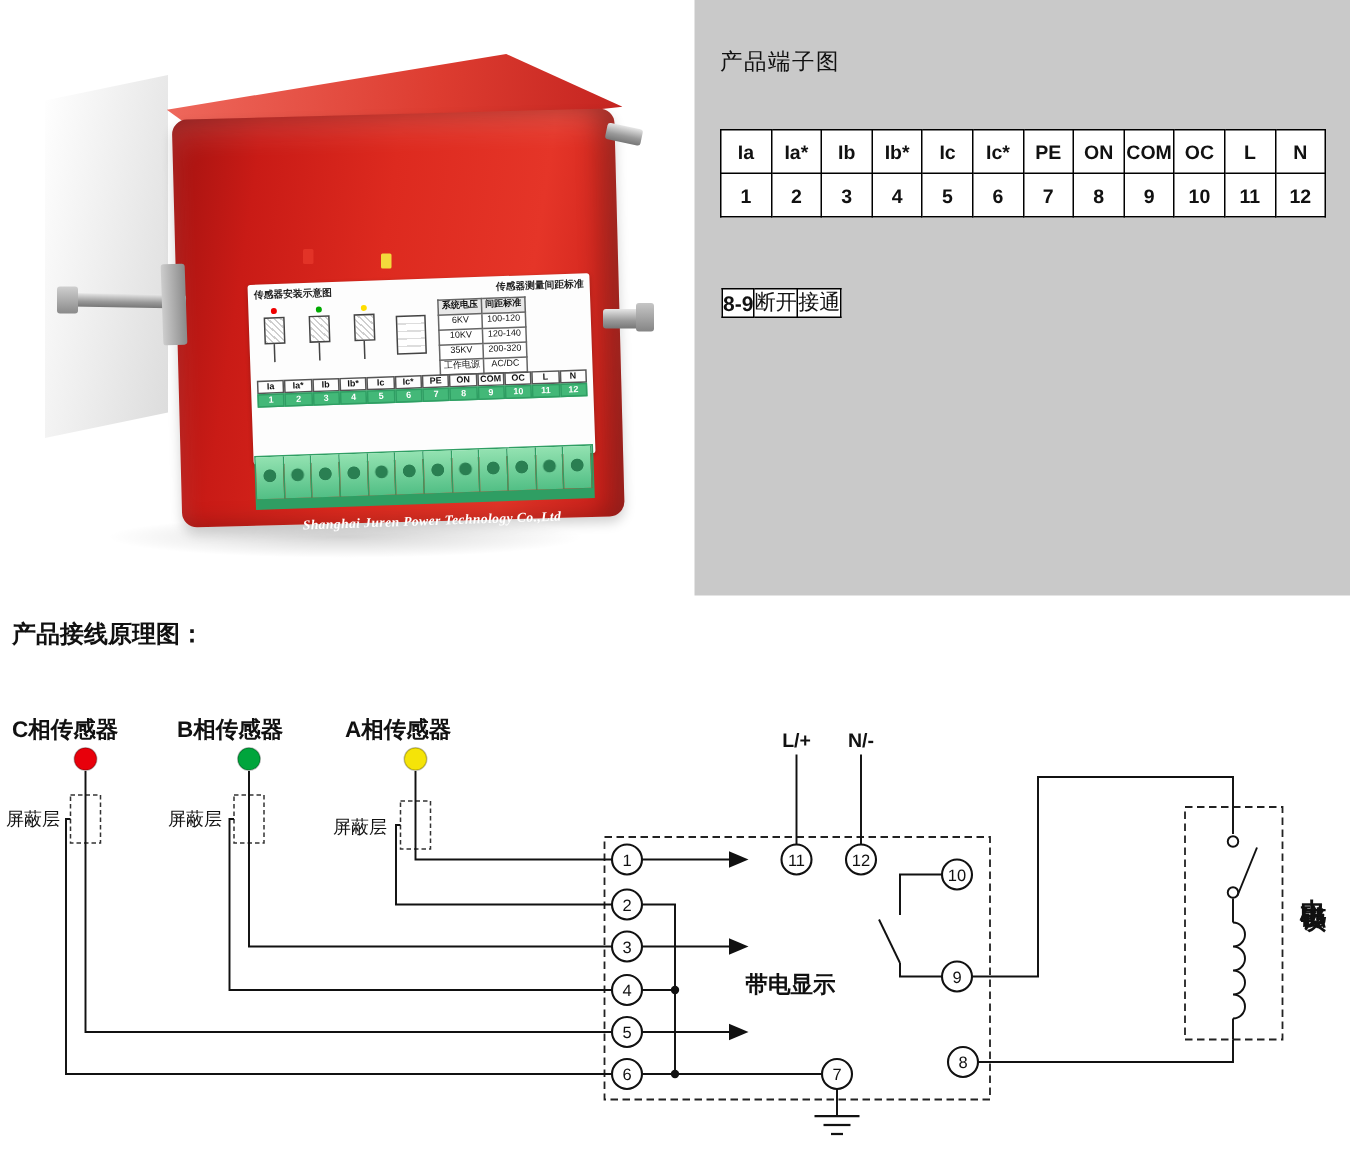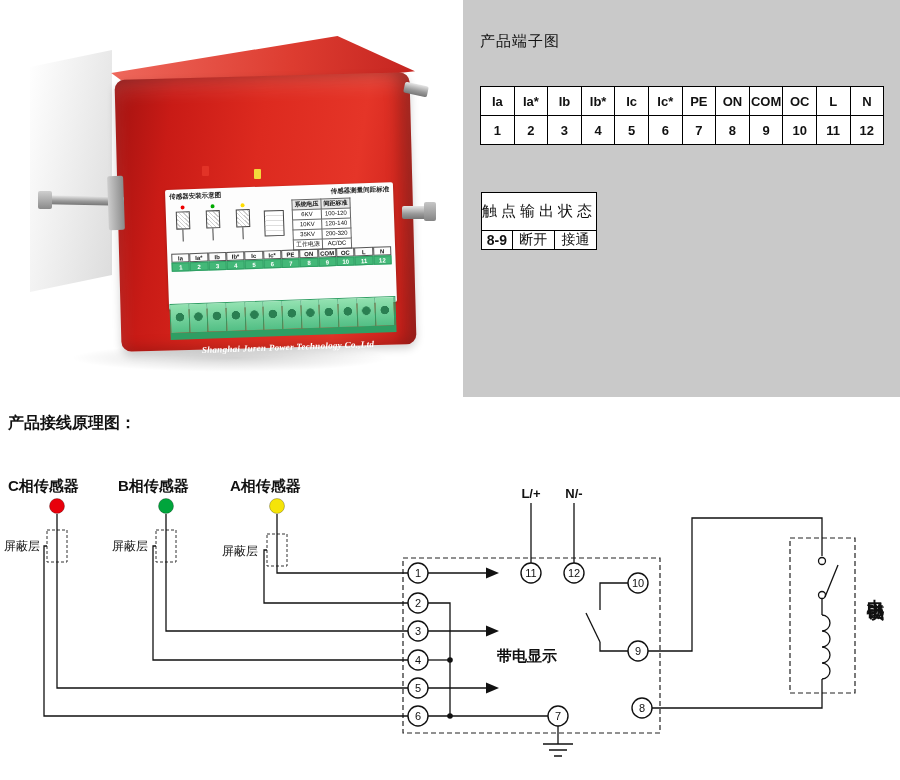--- a/index.html
+++ b/index.html
@@ -226,23 +226,20 @@
         <td>9</td>
         <td>10</td>
         <td>11</td>
         <td>12</td>
       </tr>
     </tbody>
       </table>
 
     <table class="contact-table">
       <tbody>
-          <tr>
-        <td colspan="3" class="ct-title">触点输出状态</td>
-      </tr>
       <tr class="data-row">
         <td class="rowlabel">8-9</td>
         <td>断开</td>
         <td>接通</td>
       </tr>
     </tbody>
       </table>
   </div>
 
   <div class="schematic">

